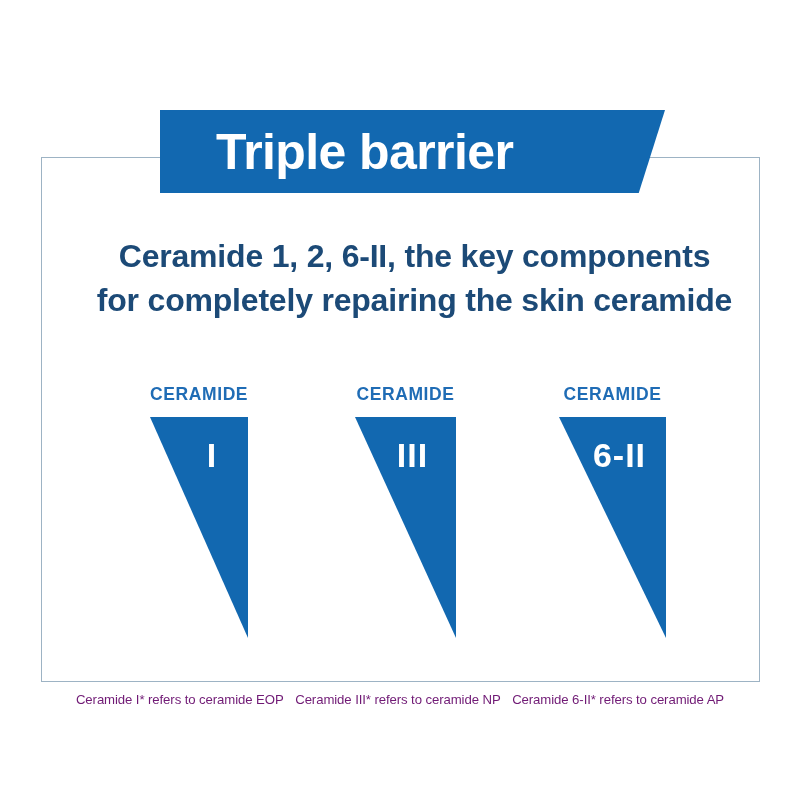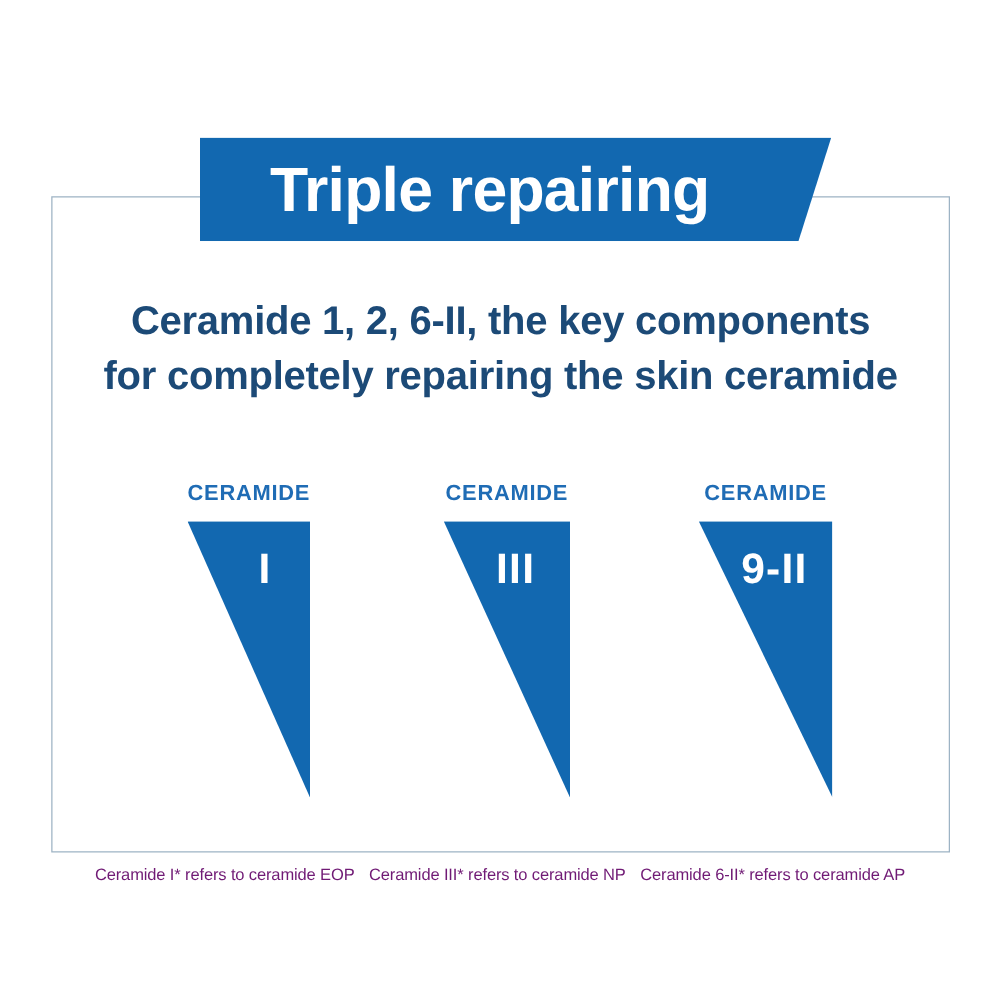--- a/index.html
+++ b/index.html
@@ -63,20 +63,21 @@
     position: absolute;
     left: 41px;
     top: 234px;
     width: 719px;
     text-align: center;
     color: #1c4a77;
     font-size: 32px;
     font-weight: bold;
     line-height: 1.38;
     letter-spacing: -0.2px;
+    padding-left: 14px;
   }
   .subtitle .line { display: block; white-space: nowrap; }
 
   
   .wedges {
     position: absolute;
     left: 41px;
     top: 386px;
     width: 568px;
     height: 260px;
@@ -146,21 +147,21 @@
   .footnote .fn-item { margin: 0 4px; }
 </style>
 </head>
 <body>
 
 <div id="infographic">
 
   <div class="frame"></div>
 
   <div class="banner">
-    <span class="banner-title">Triple repairing</span>
+    <span class="banner-title">Triple barrier</span>
   </div>
 
   <div class="subtitle">
     <span class="line">Ceramide 1, 2, 6-II, the key components</span>
     <span class="line">for completely repairing the skin ceramide</span>
   </div>
 
   <div class="wedges">
 
     <div class="wedge" id="wedge-0">
@@ -171,21 +172,21 @@
 
     <div class="wedge" id="wedge-1">
       <span class="wedge-label">CERAMIDE</span>
       <div class="wedge-shape"></div>
       <span class="wedge-roman offset-right2">III</span>
     </div>
 
     <div class="wedge" id="wedge-2">
       <span class="wedge-label">CERAMIDE</span>
       <div class="wedge-shape"></div>
-      <span class="wedge-roman offset-right2">9-II</span>
+      <span class="wedge-roman offset-right2">6-II</span>
     </div>
 
   </div>
 
   <div class="footnote">
     <span class="fn-item">Ceramide I* refers to ceramide EOP</span>
     <span class="fn-item">Ceramide III* refers to ceramide NP</span>
     <span class="fn-item">Ceramide 6-II* refers to ceramide AP</span>
   </div>
 

